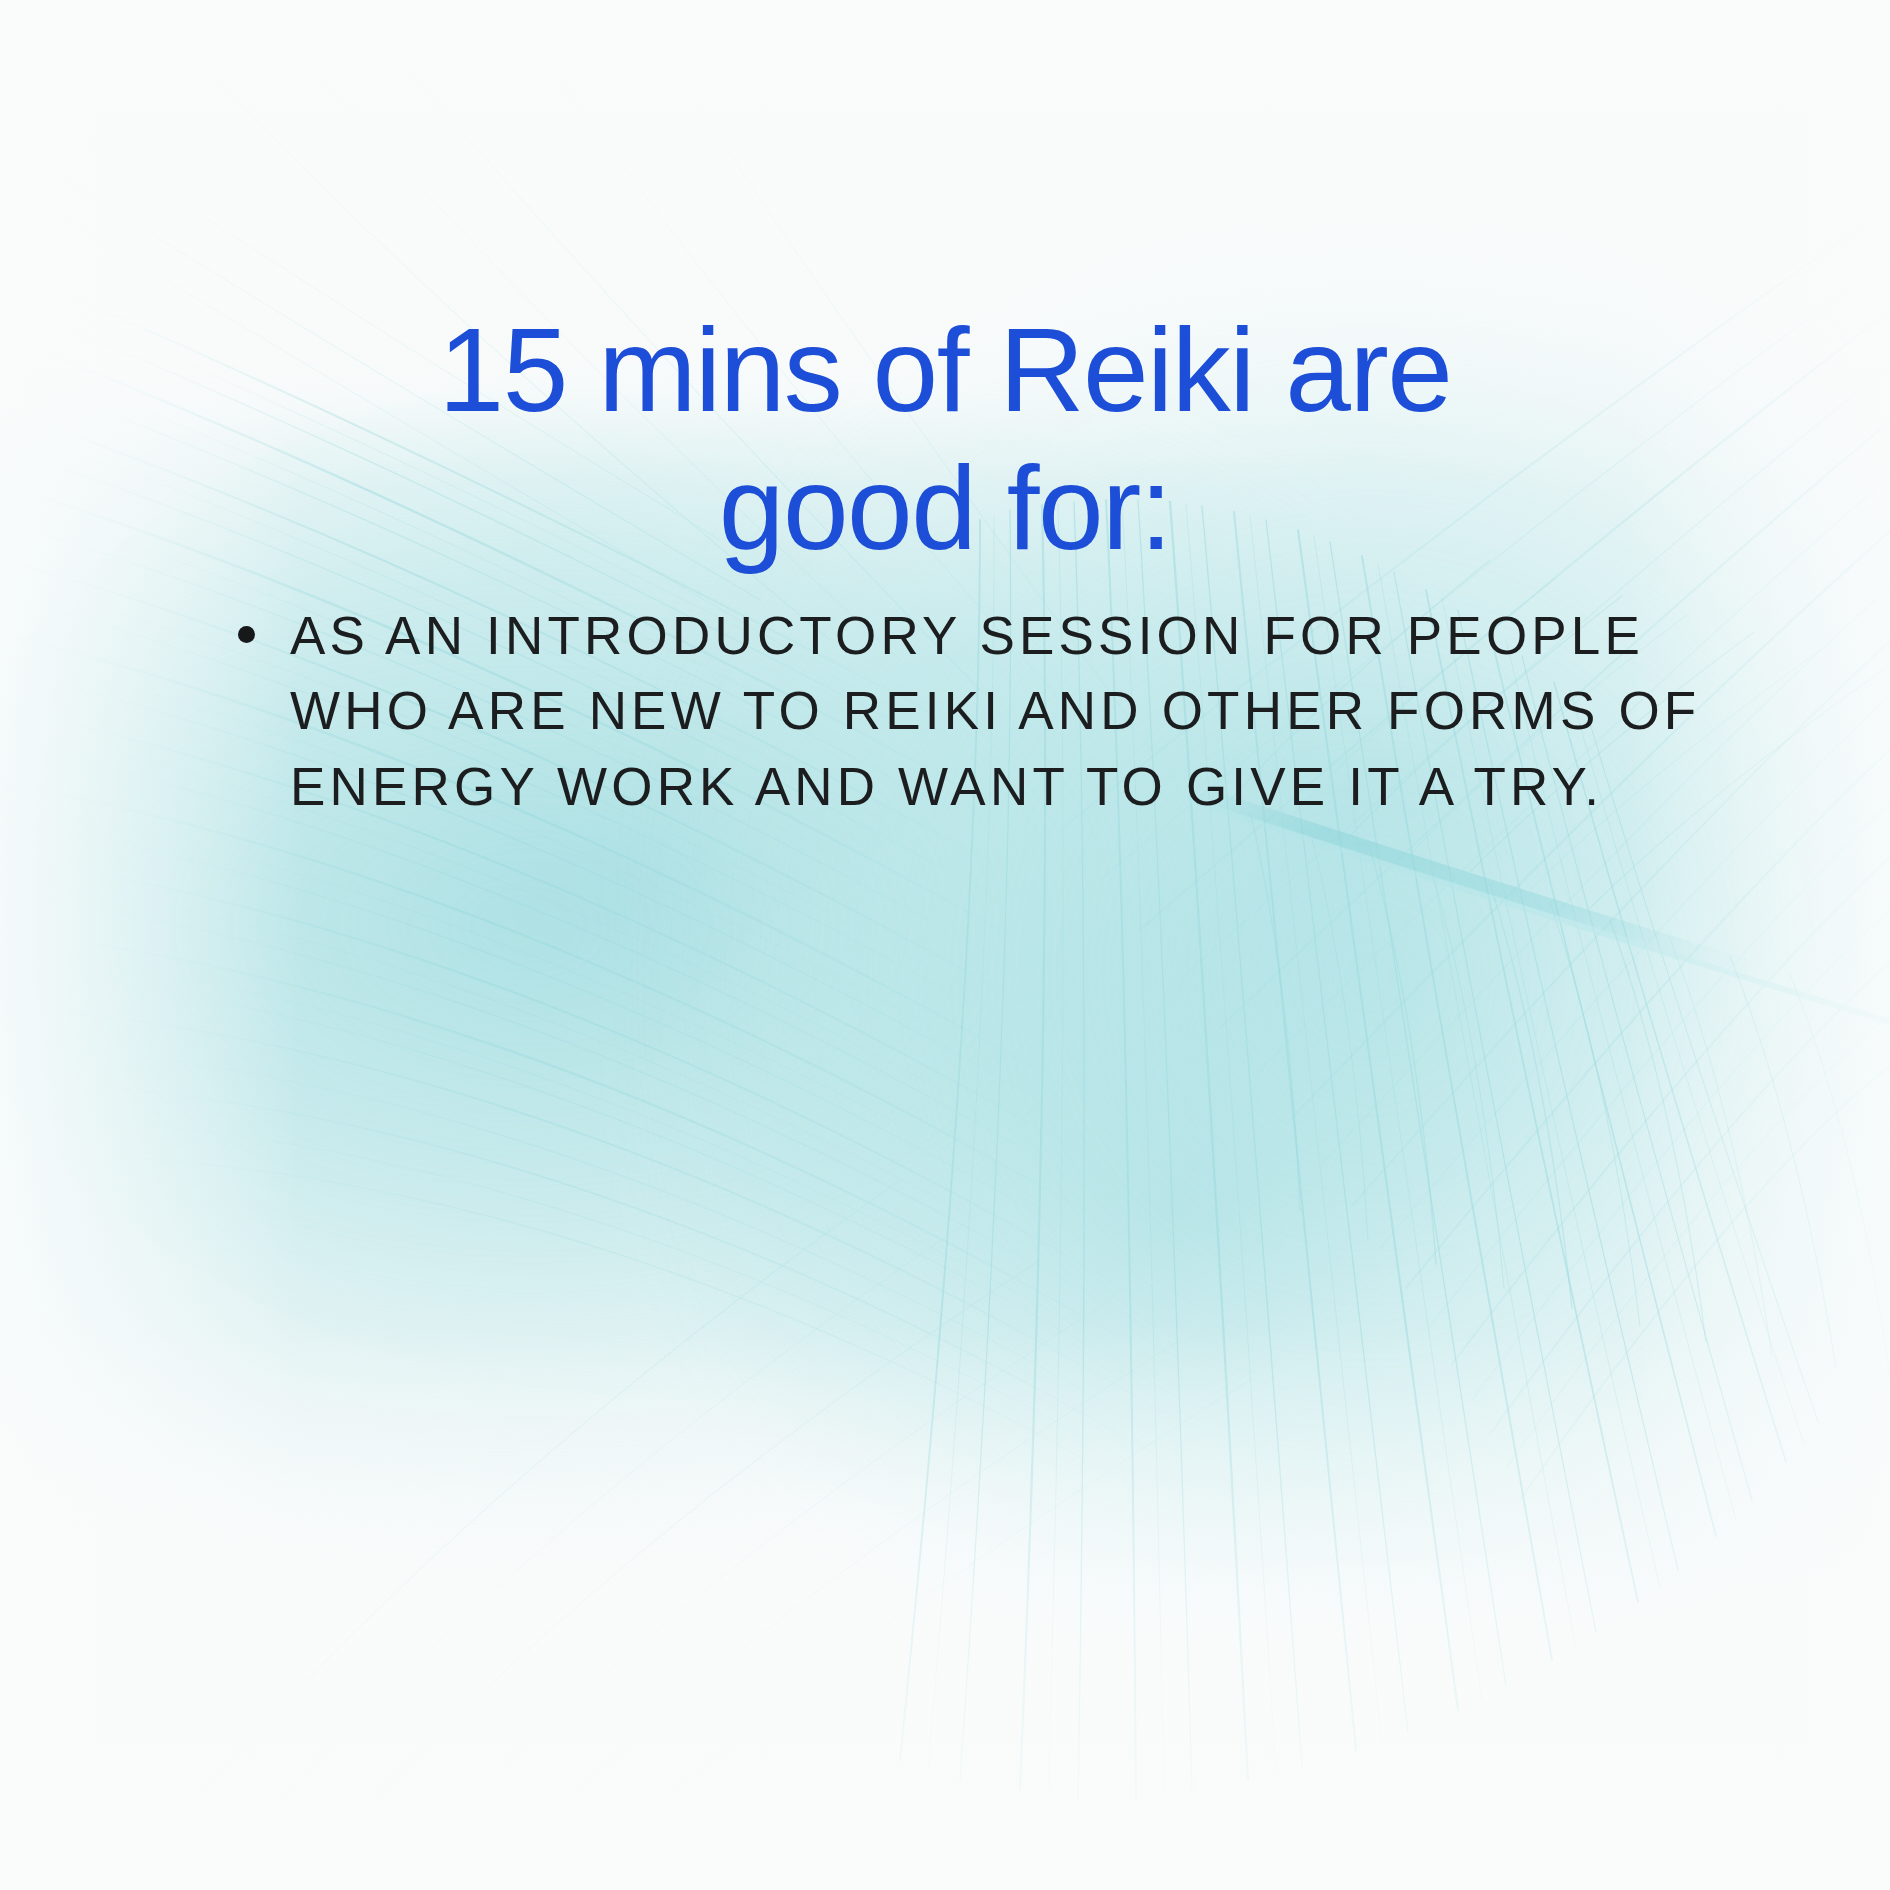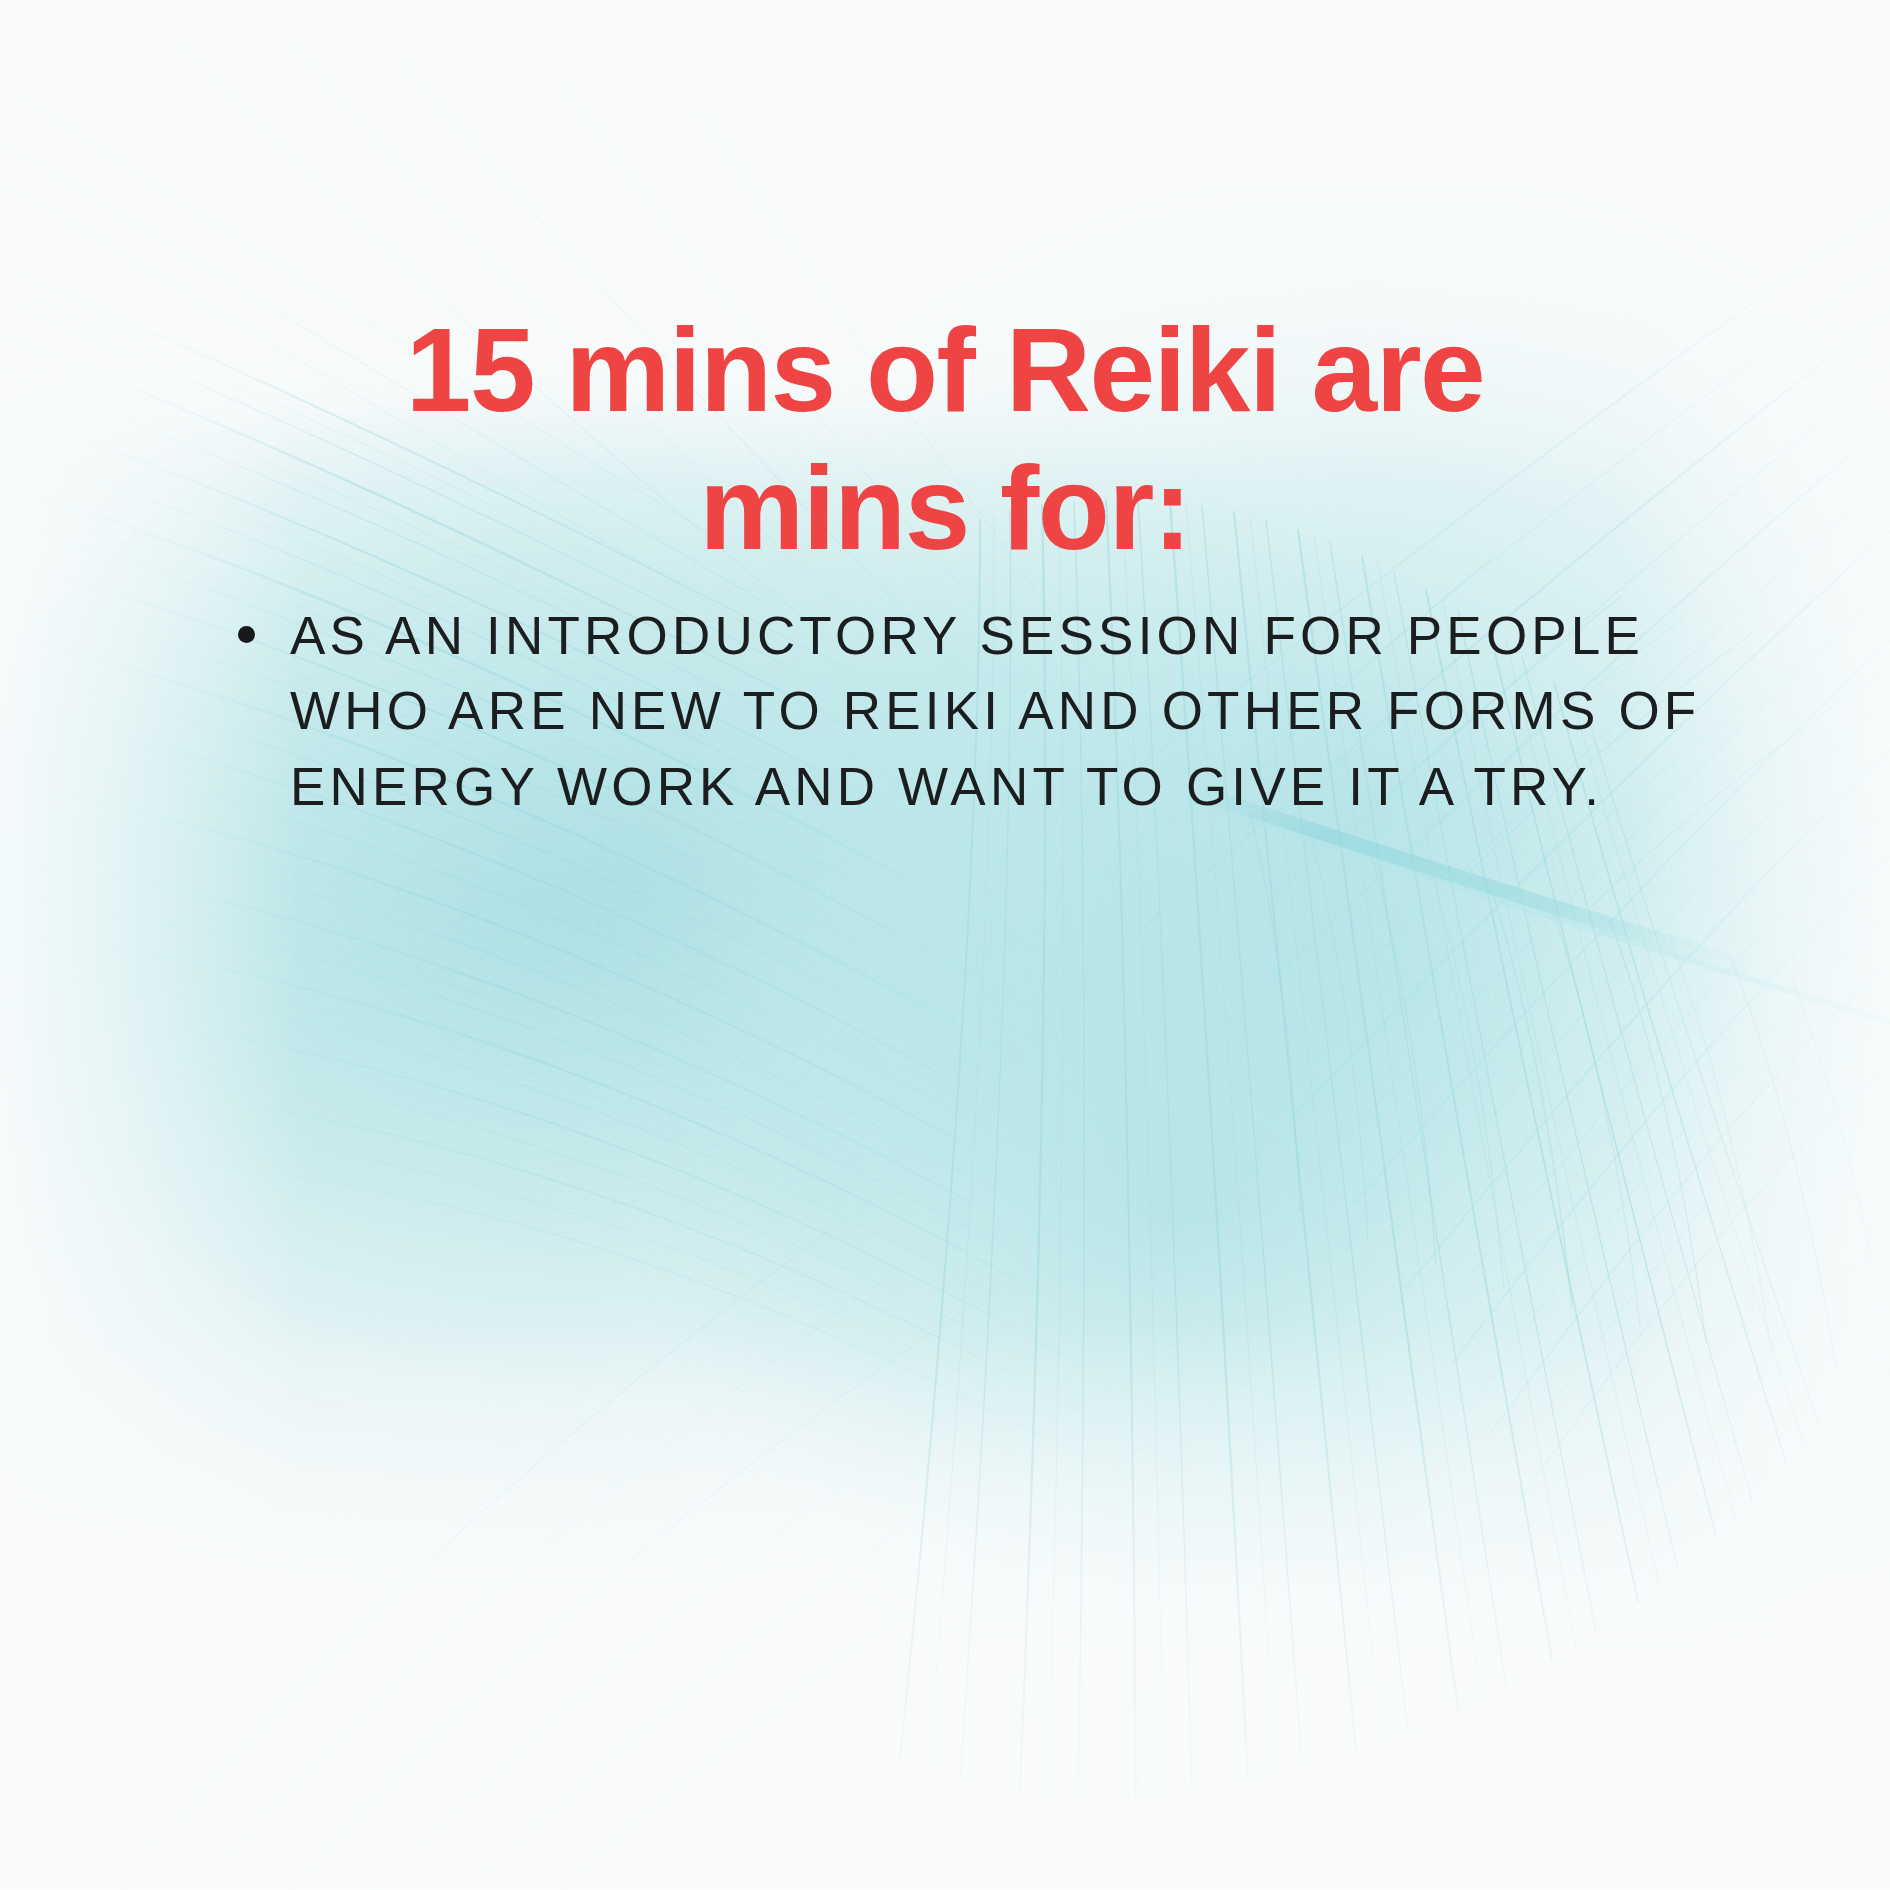--- a/index.html
+++ b/index.html
@@ -93,25 +93,25 @@
     padding: 0;
   }
 
   #title {
     position: absolute;
     left: 0;
     right: 0;
     top: 222px;
     text-align: center;
     font-family: "Liberation Sans", sans-serif;
-    font-weight: 700;
+    font-weight: 400;
     font-size: 118px;
     line-height: 1.17;
     letter-spacing: -1.5px;
-    color: #ef4444;
+    color: #1d4ed8;
     padding: 0 96px;
     box-sizing: border-box;
   }
   #title .tline { display: block; }
 
   #bullets {
     position: absolute;
     left: 232px;
     right: 170px;
     top: 598px;
@@ -346,21 +346,21 @@
   <div class="wash wash-b"></div>
   <div class="wash wash-top"></div>
   <div class="wash wash-bottom"></div>
   <div class="wash wash-left"></div>
   <div class="wash wash-right"></div>
 
   <div id="content">
 
     <h1 id="title">
       <span class="tline">15 mins of Reiki are</span>
-      <span class="tline">mins for:</span>
+      <span class="tline">good for:</span>
     </h1>
 
     <ul id="bullets" style="list-style:none;margin:0;padding:0;">
 
       <li class="bullet">
         <span class="bullet-dot"></span>
         <span class="bullet-text">
           <span>AS AN </span><span class="u">INTRODUCTORY</span><span> SESSION FOR PEOPLE WHO ARE NEW TO REIKI AND OTHER FORMS OF ENERGY WORK AND WANT TO GIVE IT A TRY.</span>
         </span>
       </li>

